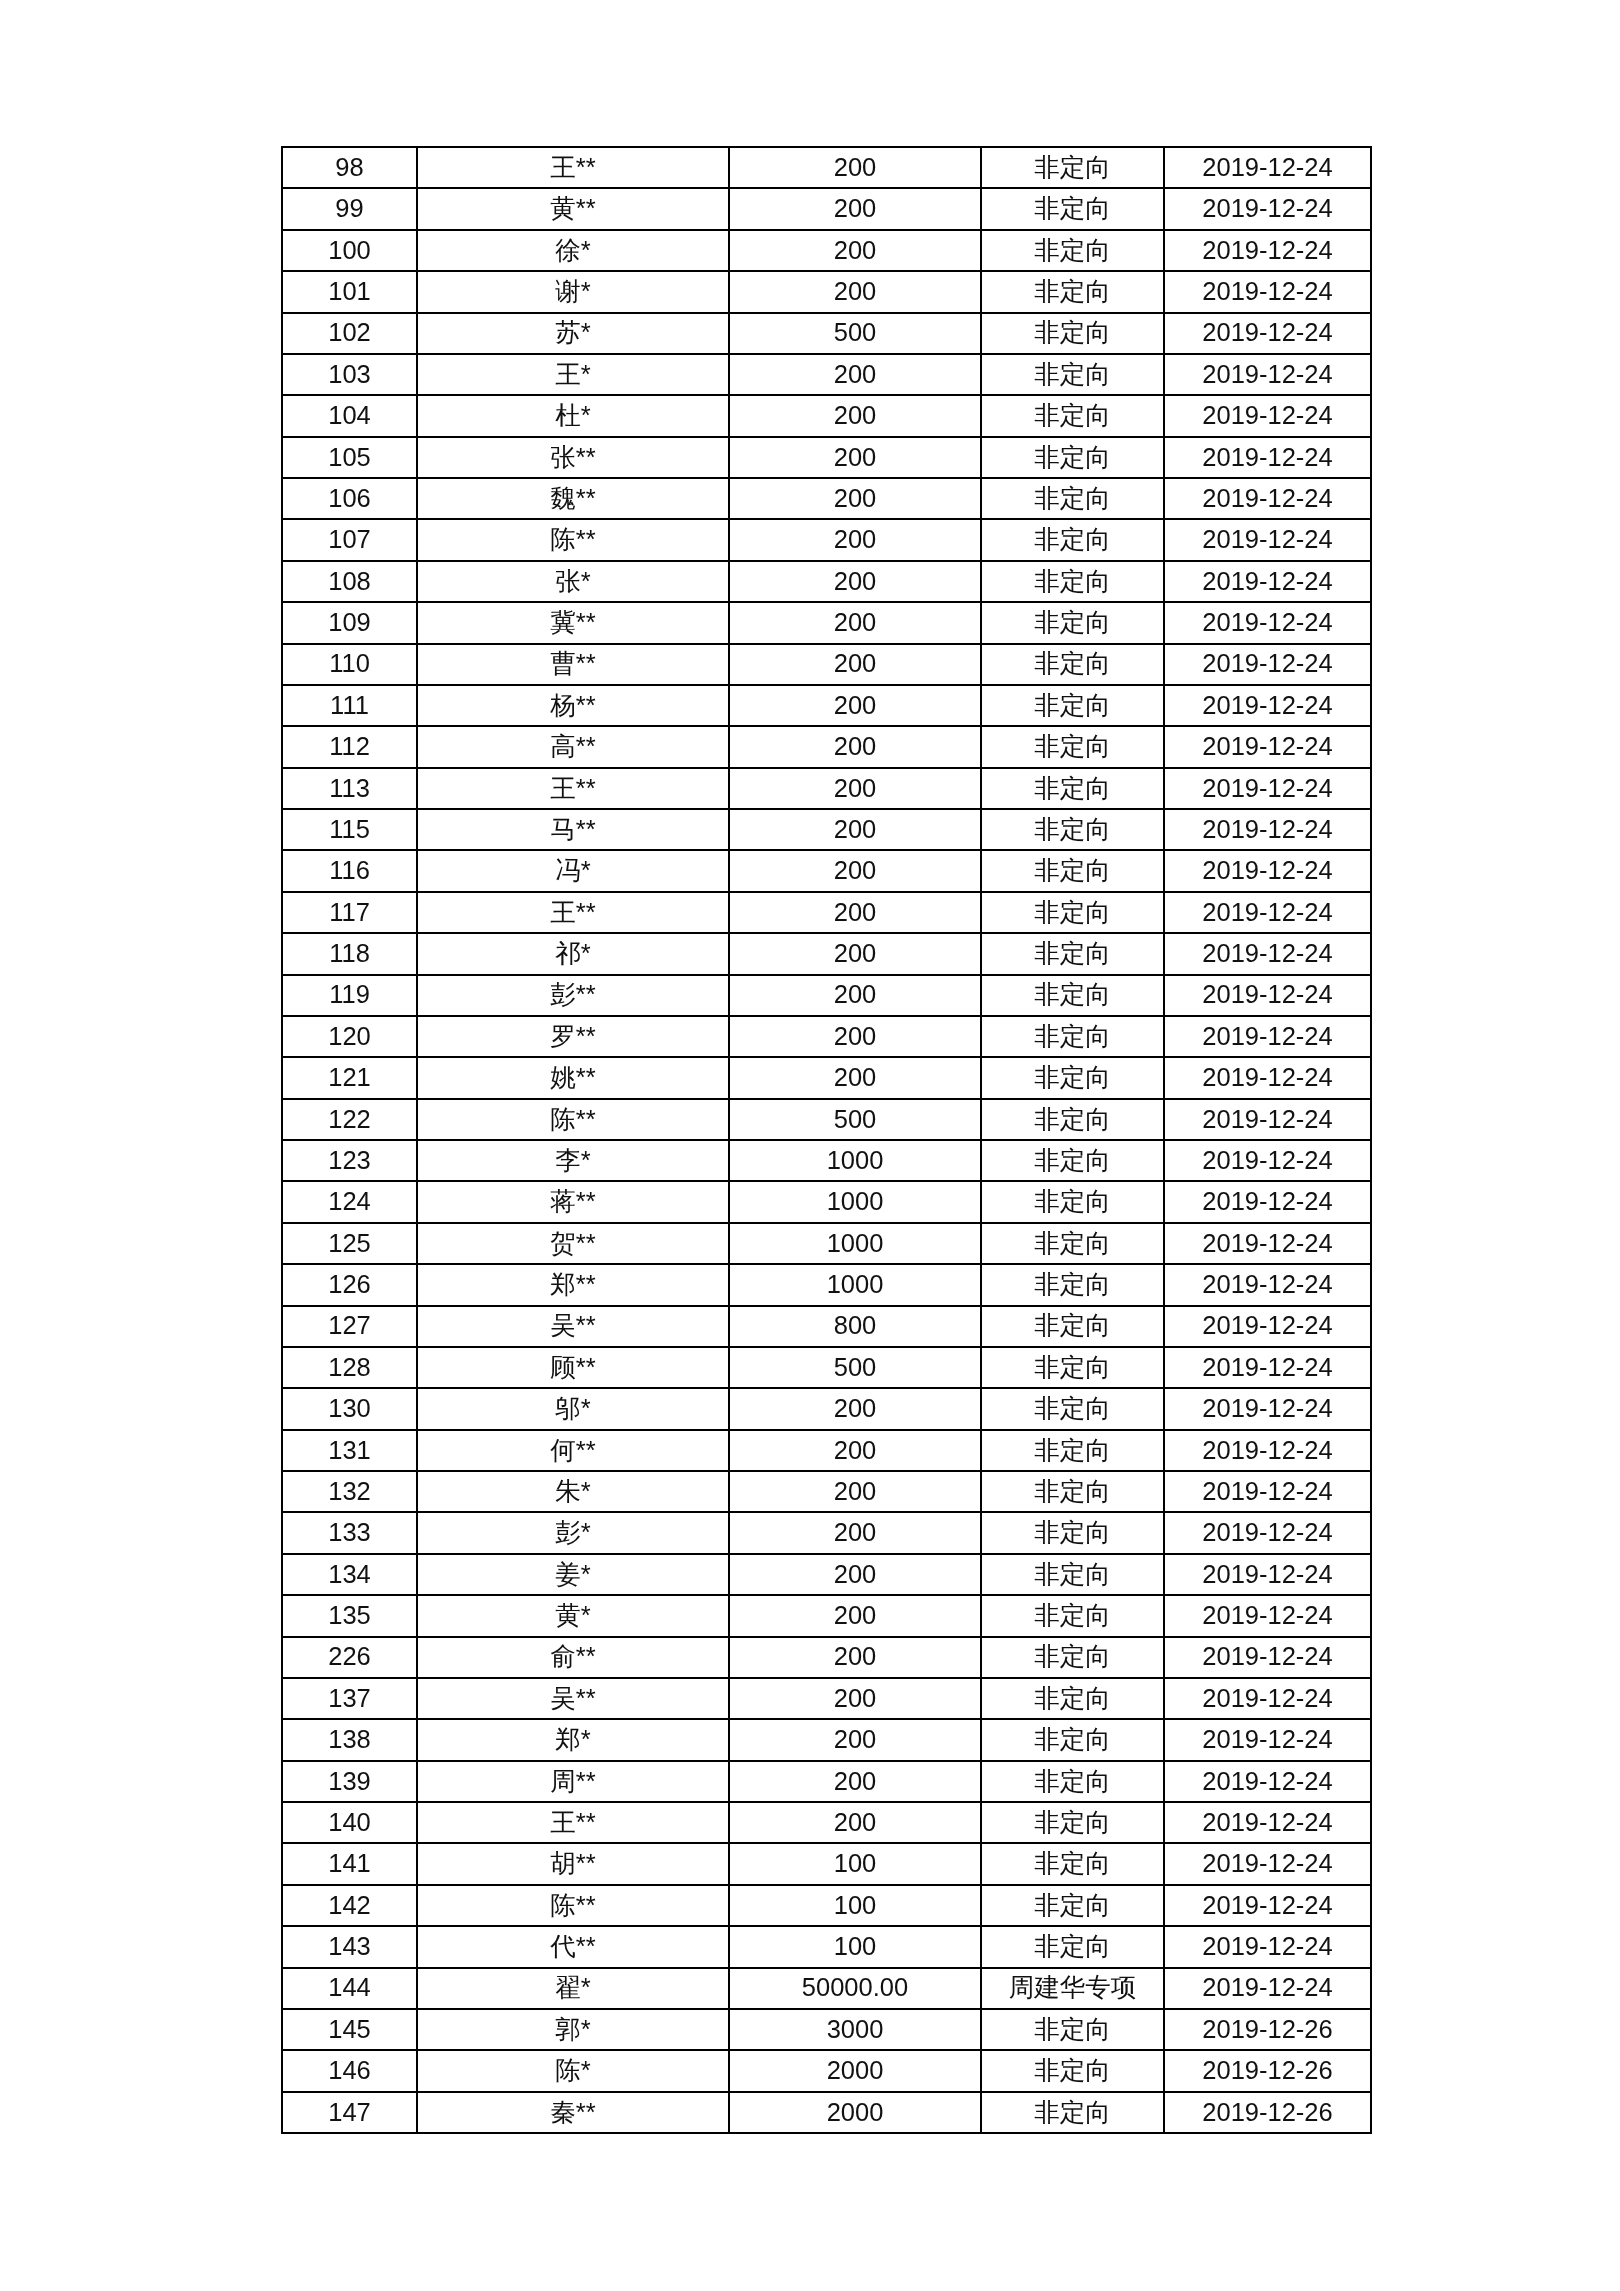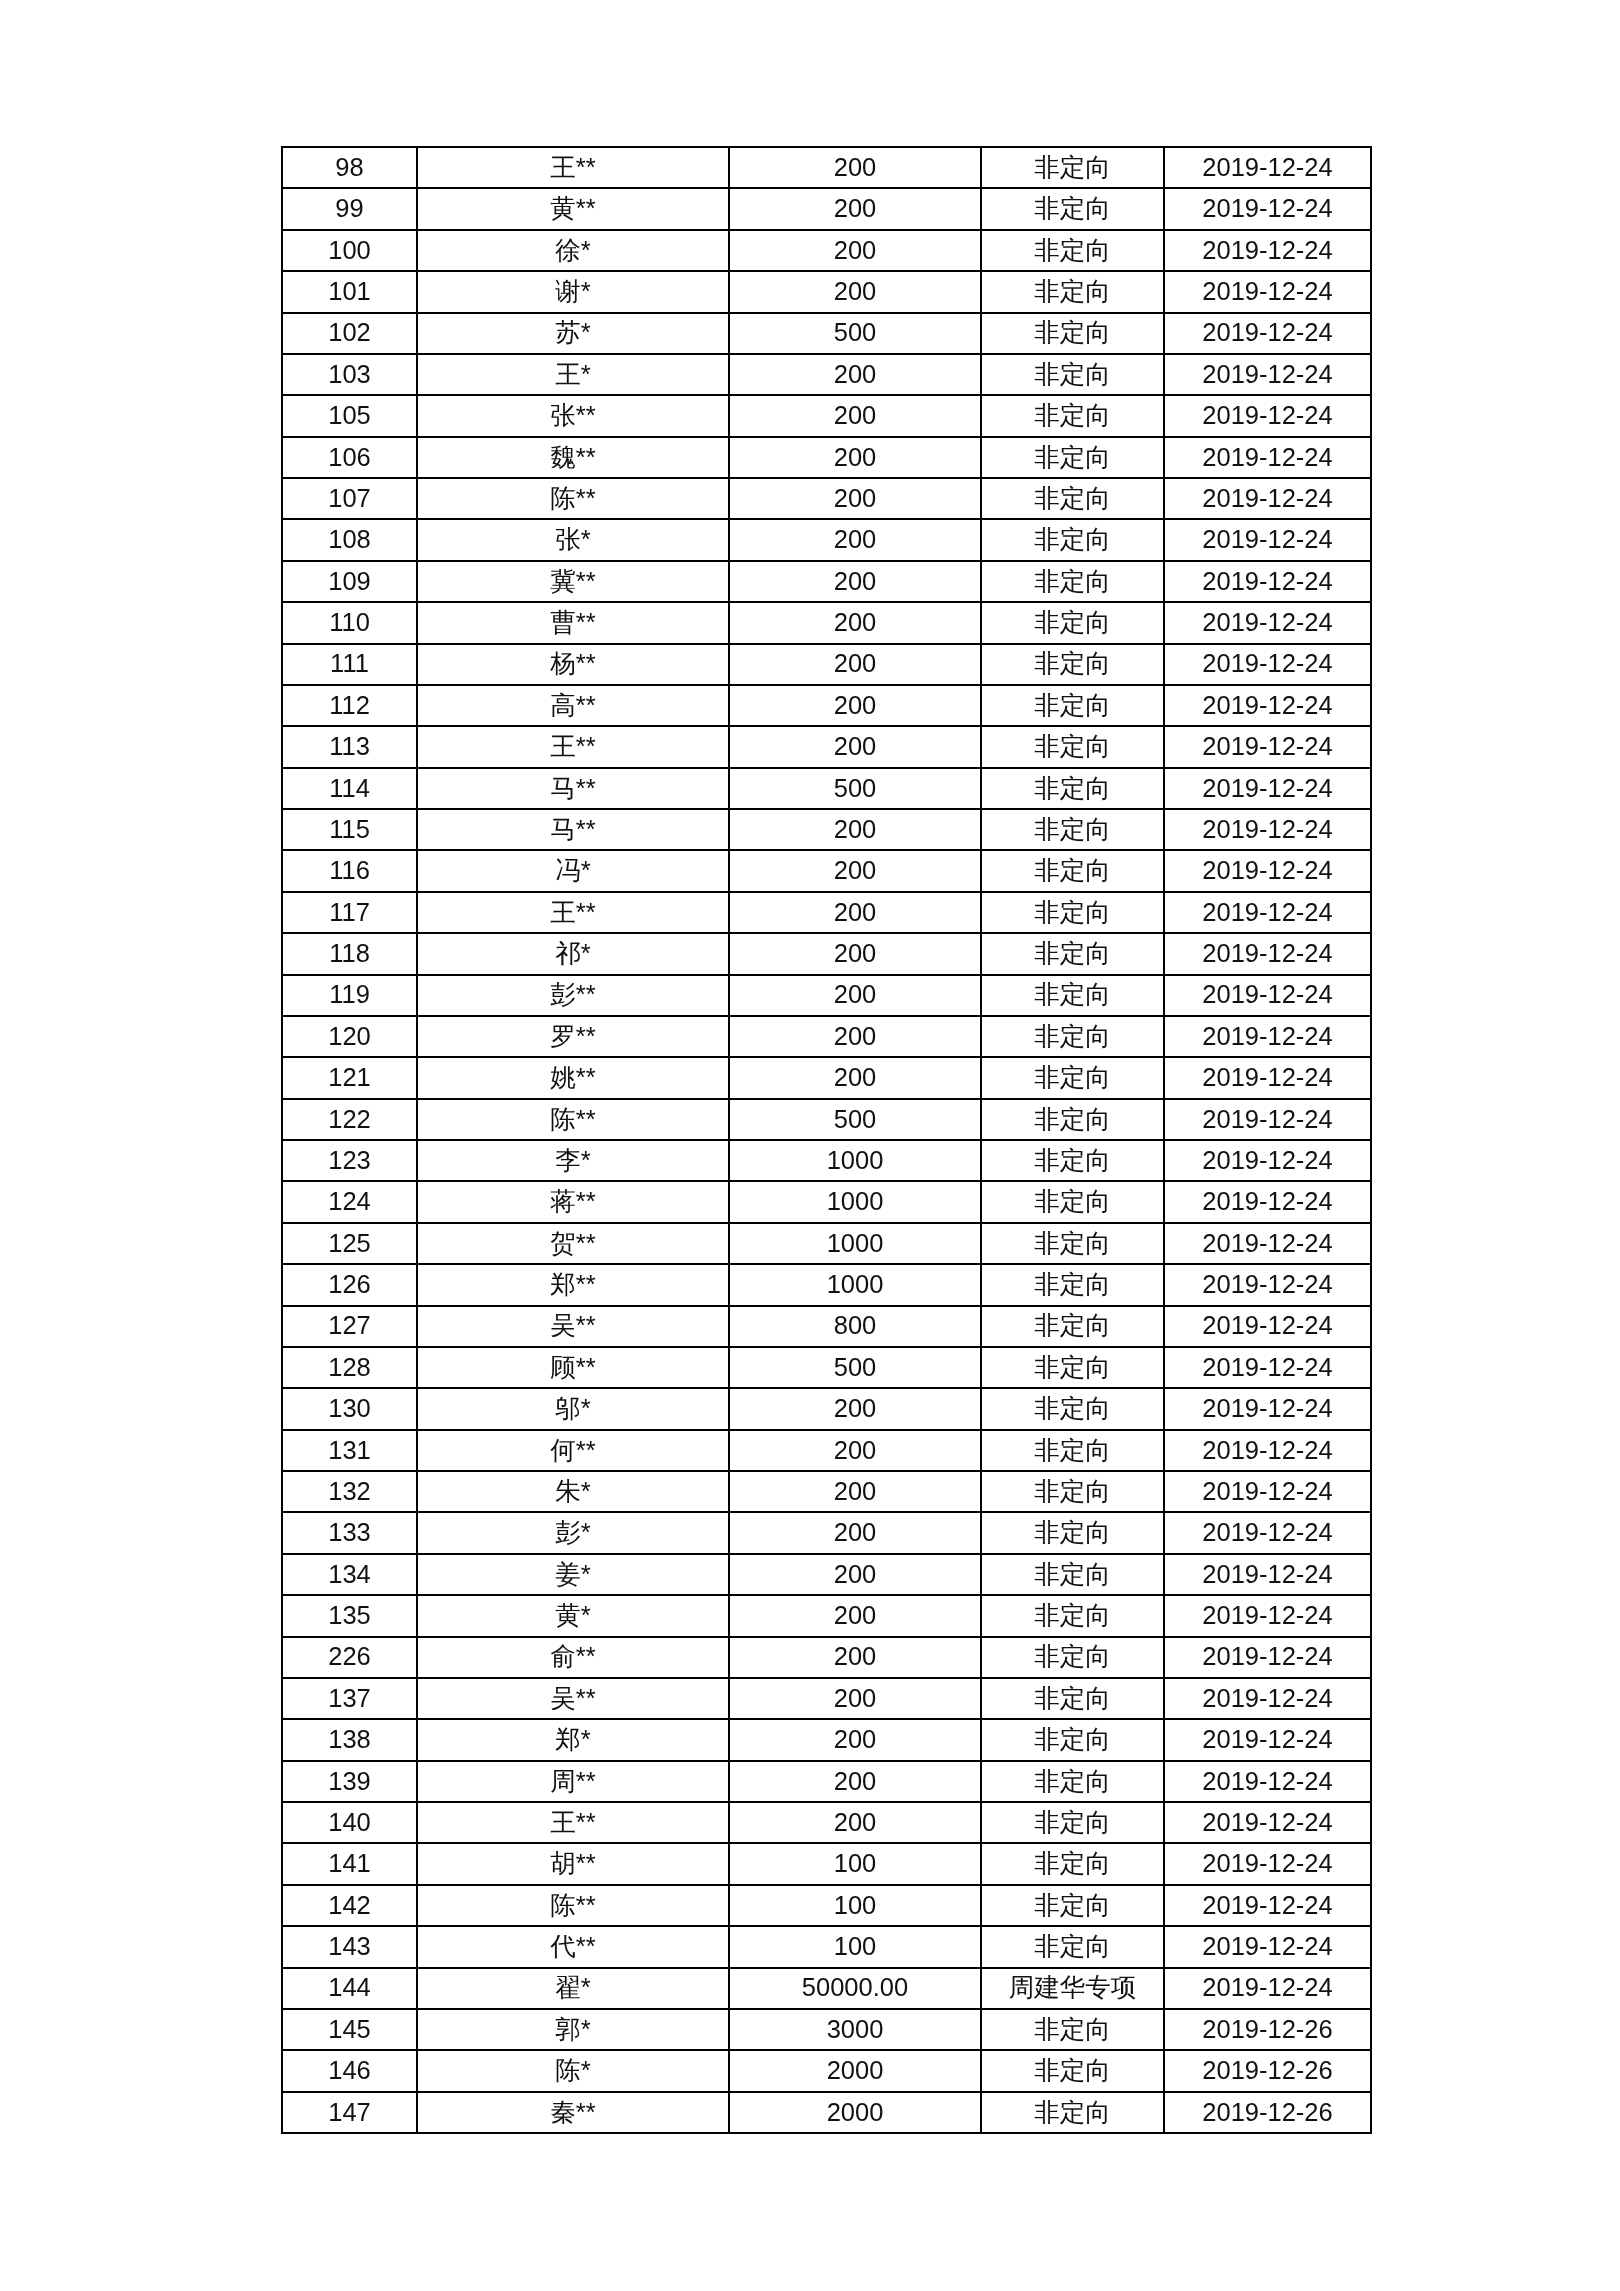--- a/index.html
+++ b/index.html
@@ -93,20 +93,27 @@
           <td>2019-12-24</td>
         </tr>
         <tr>
           <td>103</td>
           <td>王*</td>
           <td>200</td>
           <td>非定向</td>
           <td>2019-12-24</td>
         </tr>
         <tr>
+          <td>104</td>
+          <td>杜*</td>
+          <td>200</td>
+          <td>非定向</td>
+          <td>2019-12-24</td>
+        </tr>
+        <tr>
           <td>105</td>
           <td>张**</td>
           <td>200</td>
           <td>非定向</td>
           <td>2019-12-24</td>
         </tr>
         <tr>
           <td>106</td>
           <td>魏**</td>
           <td>200</td>
@@ -152,27 +159,20 @@
           <td>112</td>
           <td>高**</td>
           <td>200</td>
           <td>非定向</td>
           <td>2019-12-24</td>
         </tr>
         <tr>
           <td>113</td>
           <td>王**</td>
           <td>200</td>
-          <td>非定向</td>
-          <td>2019-12-24</td>
-        </tr>
-        <tr>
-          <td>114</td>
-          <td>马**</td>
-          <td>500</td>
           <td>非定向</td>
           <td>2019-12-24</td>
         </tr>
         <tr>
           <td>115</td>
           <td>马**</td>
           <td>200</td>
           <td>非定向</td>
           <td>2019-12-24</td>
         </tr>

